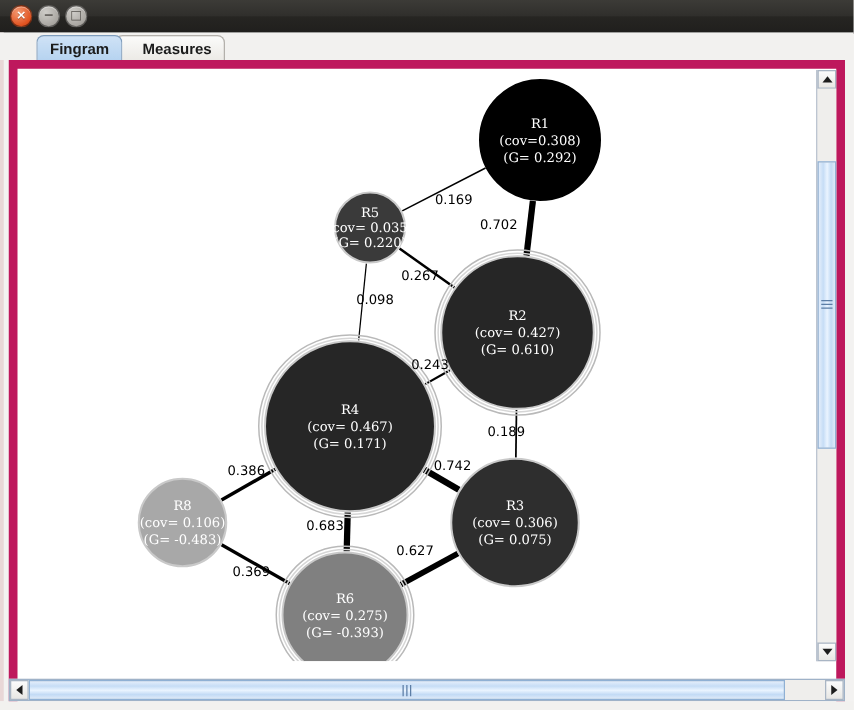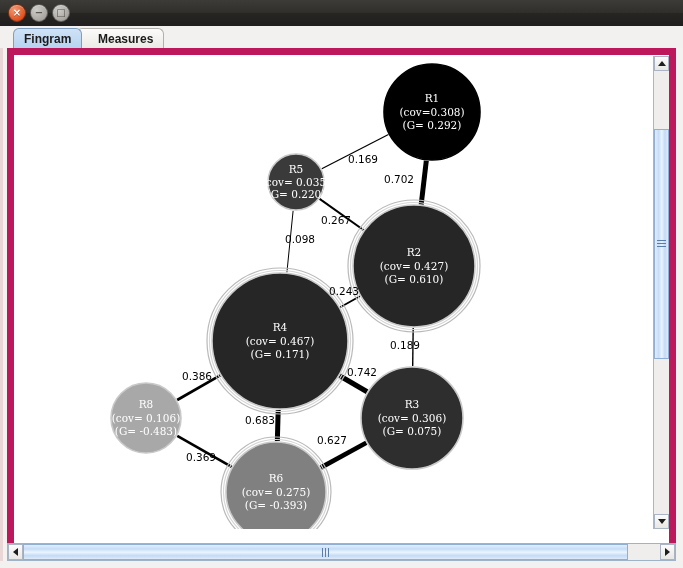--- a/index.html
+++ b/index.html
@@ -43,25 +43,25 @@
     background:#f2f1ef;
   }
   .tab{
     position:absolute;top:2px;height:20px;box-sizing:border-box;
     display:flex;align-items:center;justify-content:center;
     font-size:12px;color:#1b1b1b;font-weight:bold;
     border:1px solid #9aa4b0;border-bottom:none;
     border-radius:6px 6px 0 0;padding:0 10px;cursor:default;
   }
   .tab.sel{
-    left:13px;background:linear-gradient(180deg,#cfe2f6 0%,#b6d3f0 100%);
+    left:29px;background:linear-gradient(180deg,#cfe2f6 0%,#b6d3f0 100%);
     border-color:#7f9dbd;z-index:3;
   }
   .tab.unsel{
-    left:76px;background:linear-gradient(180deg,#fbfbfa 0%,#eceae6 100%);
+    left:92px;background:linear-gradient(180deg,#fbfbfa 0%,#eceae6 100%);
     border-color:#b3b0ab;z-index:2;padding-left:21px;
   }
 
   
   .frame{
     position:absolute;left:7px;top:48px;width:669px;height:540px;
     box-sizing:border-box;border:7px solid #be185d;background:#ffffff;text-align:center;
   }
   .canvas{
     position:absolute;left:1px;top:1px;width:651px;height:473px;

